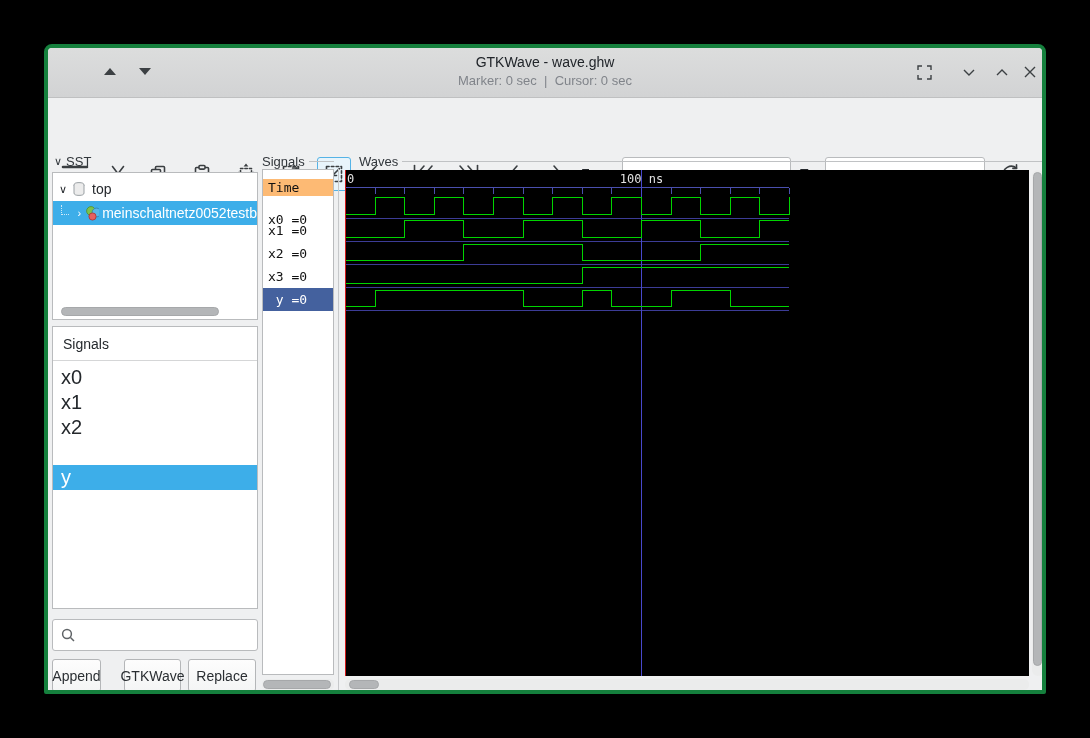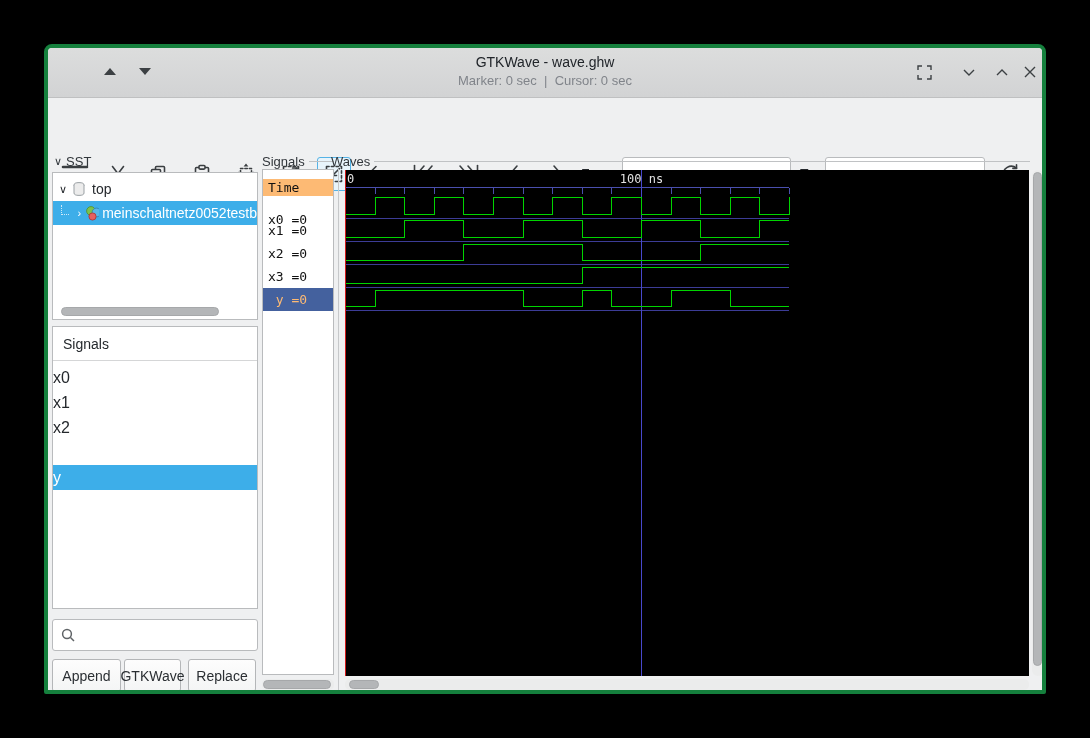--- a/index.html
+++ b/index.html
@@ -33,33 +33,33 @@
   .panel{position:absolute;background:#fff;border:1px solid #b9bbbd;}
   .hthumb{position:absolute;height:9px;background:#b4b6b8;border-radius:4.5px;border:1px solid #a6a8aa;}
   .vthumb{position:absolute;width:9px;background:#b4b6b8;border-radius:4.5px;border:1px solid #a6a8aa;}
   
   .tree-row{position:absolute;left:0;width:100%;height:24px;display:flex;align-items:center;font-size:14px;color:#24282c;white-space:nowrap;overflow:hidden;}
   .tree-row.sel{background:#3daee9;color:#fff;}
   .chev{font-size:11px;color:inherit;margin:0 4px 0 6px;}
   
   .list-hdr{position:absolute;left:0;top:0;width:100%;height:34px;line-height:34px;padding-left:10px;
     font-size:14px;color:#24282c;border-bottom:1px solid #d5d6d7;}
-  .list-item{position:absolute;left:0;width:100%;height:25px;line-height:25px;font-size:16px;color:#24282c;}
+  .list-item{position:absolute;left:0;width:100%;height:25px;line-height:25px;padding-left:8px;font-size:20px;color:#24282c;}
   .list-item.sel{background:#3daee9;color:#fff;}
   
   .search{position:absolute;border:1px solid #b9bbbd;border-radius:3px;background:#fff;display:flex;align-items:center;padding-left:6px;}
   .search input{border:none;outline:none;flex:1;height:100%;font-size:13px;background:transparent;}
   
   .btn{position:absolute;height:33px;background:linear-gradient(#fdfdfd,#f4f5f5);border:1px solid #b4b6b8;
     border-radius:3px;font-size:14px;color:#2b2f33;display:flex;align-items:center;justify-content:center;}
   
   .mono{font-family:"DejaVu Sans Mono", monospace;}
   .sigrow{position:absolute;left:0;width:100%;white-space:pre;font-size:13px;color:#111;display:flex;align-items:center;padding-left:5px;}
   .sigrow.time{background:#fdba74;}
-  .sigrow.sel{background:#44619e;color:#fdba74;}
+  .sigrow.sel{background:#44619e;color:#ffffff;}
   
   .wavebox{position:absolute;background:#000;}
   .scrolltrack{position:absolute;background:#ebecec;border-radius:5px;}
 </style>
 </head>
 <body>
 
 <div class="window">
 
   <div class="titlebar">
@@ -223,21 +223,21 @@
   </div>
 
   <div class="search" style="left:4px;top:571px;width:206px;height:32px;">
     <svg width="18" height="18" style="stroke:#5f6366;fill:none;stroke-width:1.5;">
       <circle cx="8" cy="8" r="4.4"></circle>
         <path d="M11.5 11.5 L15 15"></path>
       </svg>
     <input style="">
   </div>
 
-  <div class="btn" style="left:4px;top:611px;width:69px;">Append</div>
+  <div class="btn" style="left:4px;top:611px;width:49px;">Append</div>
   <div class="btn" style="left:76px;top:611px;width:57px;">GTKWave</div>
   <div class="btn" style="left:140px;top:611px;width:68px;">Replace</div>
 
   <div class="frame-label" style="left:214px;top:106px;width:72px;">
     <span>Signals</span>
       <span class="tail"></span>
   </div>
   <div class="panel mono" style="left:214px;top:121px;width:72px;height:506px;">
     <div class="sigrow time" style="top:9px;height:17px;">Time</div>
     <div class="sigrow" style="top:38px;height:23px;text-align:right;">x0 =0</div>
@@ -245,21 +245,21 @@
     <div class="sigrow" style="top:72px;height:23px;">x2 =0</div>
     <div class="sigrow" style="top:95px;height:23px;">x3 =0</div>
     <div class="sigrow sel" style="top:118px;height:23px;"> y =0</div>
   </div>
   <div class="scrolltrack" style="left:214px;top:631px;width:72px;height:11px;">
     <div class="hthumb" style="left:1px;top:1px;width:68px;"></div>
   </div>
 
   <div style="position:absolute;left:290px;top:121px;width:1px;height:521px;background:#c6c8ca;"></div>
 
-  <div class="frame-label" style="left:283px;top:106px;width:699px;">
+  <div class="frame-label" style="left:311px;top:106px;width:699px;">
     <span>Waves</span>
       <span class="tail"></span>
   </div>
   <div class="wavebox" style="left:297px;top:122px;width:684px;height:506px;">
     <svg id="wave-svg" width="684" height="506" shape-rendering="crispEdges">
         <line x1="0" y1="17.5" x2="444" y2="17.5" stroke="#4a4fae" stroke-width="1"></line>
         <line x1="0.5" y1="17.5" x2="0.5" y2="24" stroke="#4a4fae" stroke-width="1"></line>
         <line x1="30.5" y1="17.5" x2="30.5" y2="24" stroke="#4a4fae" stroke-width="1"></line>
         <line x1="59.5" y1="17.5" x2="59.5" y2="24" stroke="#4a4fae" stroke-width="1"></line>
         <line x1="89.5" y1="17.5" x2="89.5" y2="24" stroke="#4a4fae" stroke-width="1"></line>

